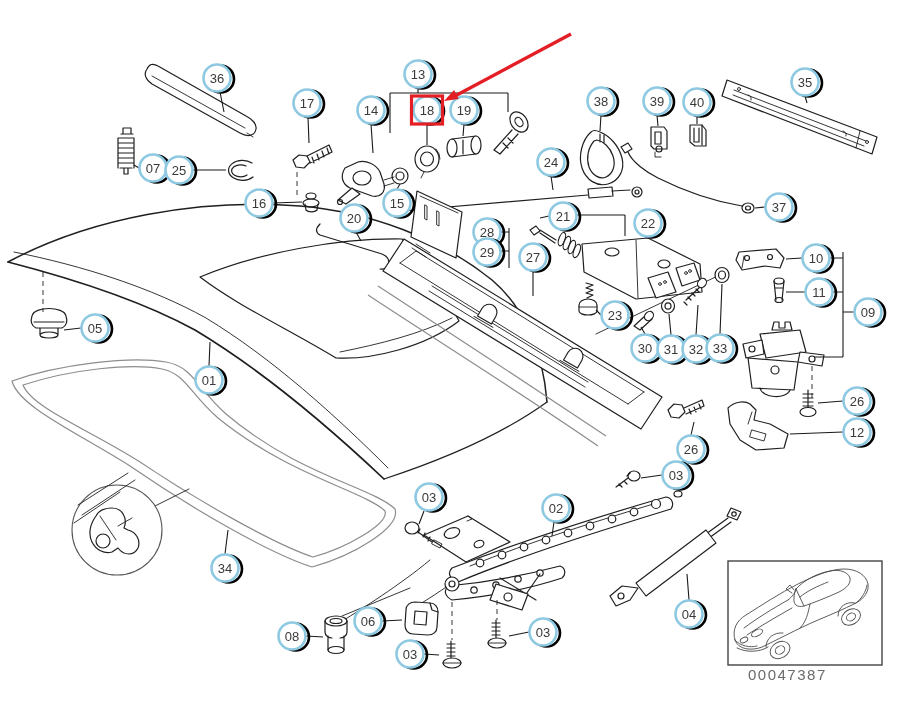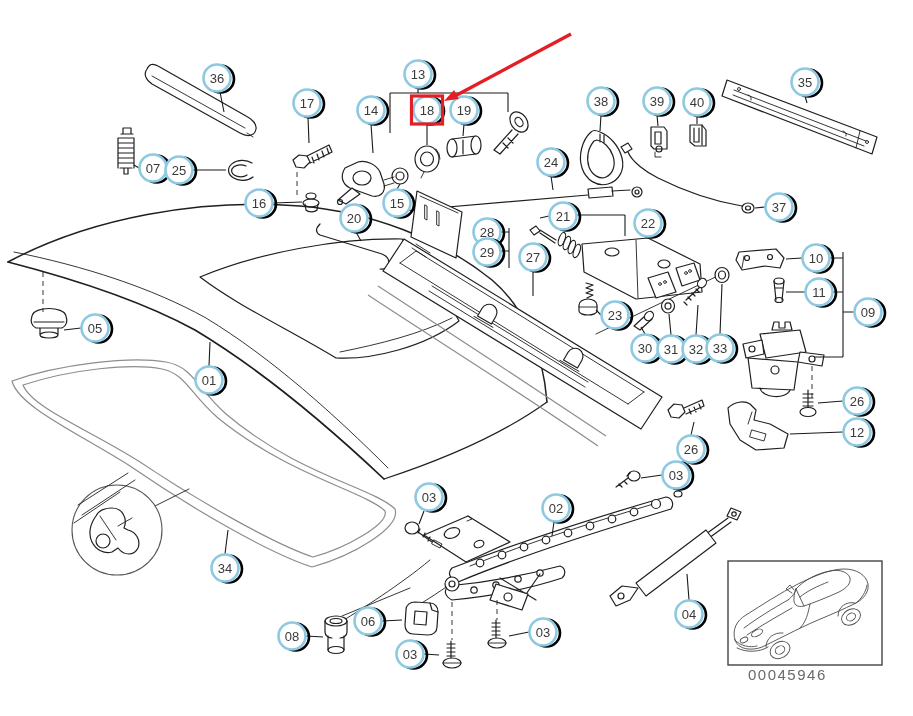--- a/index.html
+++ b/index.html
@@ -570,14 +570,14 @@
       <path class="car" d="M766,647 C766,638 774,632 783,633 M838,616 C838,607 846,601 855,603"></path>
       <ellipse class="car" cx="780" cy="650" rx="10.5" ry="8" transform="rotate(-30 780 650)"></ellipse>
       <ellipse class="car" cx="780" cy="650" rx="5" ry="3.8" transform="rotate(-30 780 650)"></ellipse>
       <ellipse class="car" cx="851" cy="617" rx="10" ry="7.5" transform="rotate(-30 851 617)"></ellipse>
       <ellipse class="car" cx="851" cy="617" rx="4.8" ry="3.6" transform="rotate(-30 851 617)"></ellipse>
       <path class="car" d="M792,593 l-6,-4 l4,-4 l4,5 M810,604 C808,614 806,622 800,628 M856,603 C862,598 866,592 867,585"></path>
     </g>
   </g>
 </svg>
 
-<div class="code">00045946</div>
+<div class="code">00047387</div>
 </div>
 
 </body></html>

